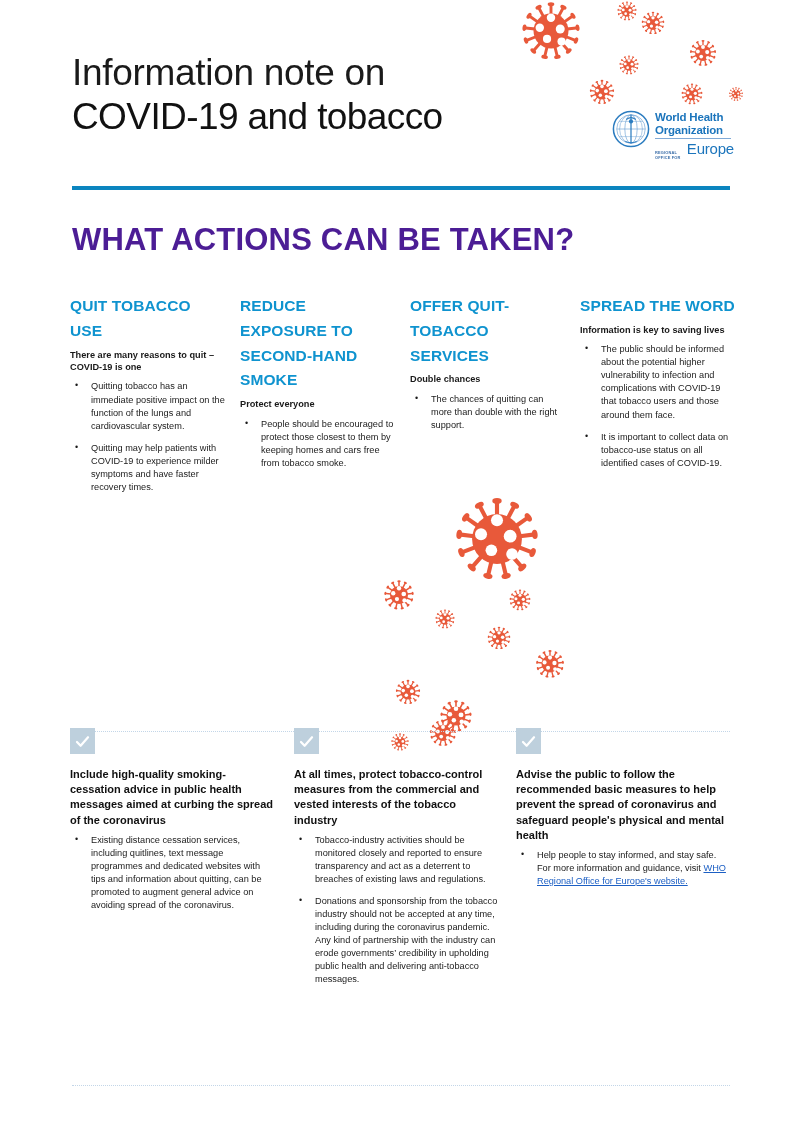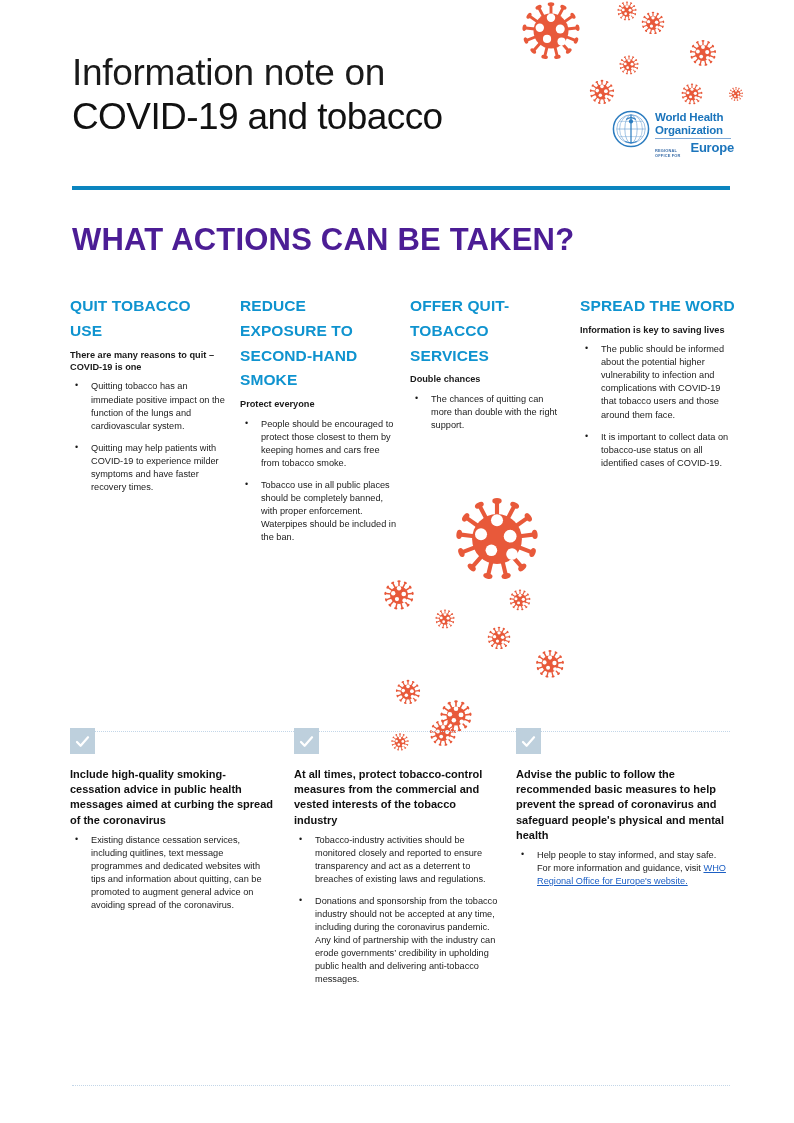--- a/index.html
+++ b/index.html
@@ -31,21 +31,21 @@
               display:flex; align-items:flex-start; gap:5px; }
   .who-emblem { width:38px; height:38px; flex:0 0 38px; position:relative; }
   .who-text { padding-top:1px; }
   .who-text .l1, .who-text .l2 {
     font-size:11.5px; font-weight:bold; color:#1c75bc; line-height:1.14;
     letter-spacing:-0.2px;
   }
   .who-rule { height:1px; background:#7fa9d6; margin:1px 0 1px 0; width:76px; }
   .who-bottom { display:flex; align-items:baseline; gap:3px; }
   .who-regional { font-size:3.9px; font-weight:bold; color:#3a6da8; letter-spacing:0.2px; }
-  .who-europe { font-size:13px; font-weight:bold; color:#1c75bc; letter-spacing:-0.2px; }
+  .who-europe { font-size:15px; font-weight:normal; color:#1c75bc; letter-spacing:-0.2px; }
 
   .blue-rule { position:absolute; left:72px; top:186px; width:658px; height:4px; background:#0b85bf; }
 
   .section-title {
     position:absolute; left:72px; top:222px; width:680px;
     font-size:31px; font-weight:bold; color:#4c1d95;
     letter-spacing:0.2px;
   }
 
   
@@ -794,21 +794,20 @@
         <li>Quitting tobacco has an immediate positive impact on the function of the lungs and cardiovascular system.</li>
         <li>Quitting may help patients with COVID-19 to experience milder symptoms and have faster recovery times.</li>
       </ul>
     </div>
 
     <div class="col">
       <div class="col-head">REDUCE EXPOSURE TO SECOND-HAND SMOKE</div>
       <div class="col-sub">Protect everyone</div>
       <ul class="bullets">
         <li>People should be encouraged to protect those closest to them by keeping homes and cars free from tobacco smoke.</li>
-        <li>Tobacco use in all public places should be completely banned, with proper enforcement. Waterpipes should be included in the ban.</li>
       </ul>
     </div>
 
     <div class="col">
       <div class="col-head">OFFER QUIT-TOBACCO SERVICES</div>
       <div class="col-sub">Double chances</div>
       <ul class="bullets">
         <li>The chances of quitting can more than double with the right support.</li>
       </ul>
     </div>

